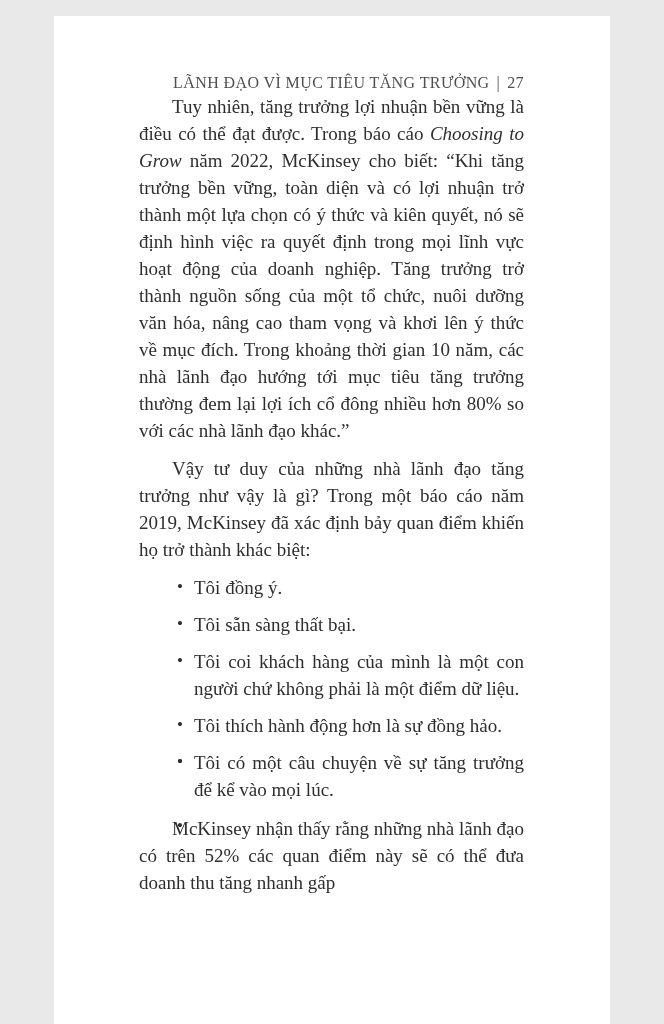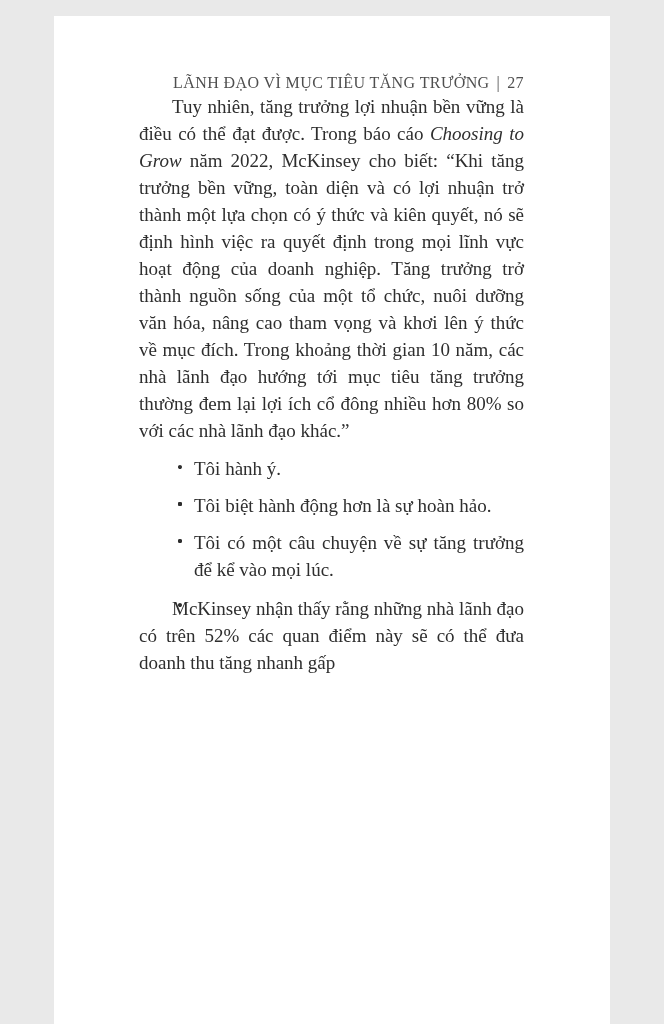--- a/index.html
+++ b/index.html
@@ -64,26 +64,27 @@
 
   <header class="running-head">
     <span>LÃNH ĐẠO VÌ MỤC TIÊU TĂNG TRƯỞNG</span><span class="sep">|</span><span>27</span>
   </header>
 
   <main class="body-text">
 
 
     <p class="para indent"><span>Tuy nhiên, tăng trưởng lợi nhuận bền vững là điều có thể đạt được. Trong báo cáo </span><em>Choosing to Grow</em><span> năm 2022, McKinsey cho biết: “Khi tăng trưởng bền vững, toàn diện và có lợi nhuận trở thành một lựa chọn có ý thức và kiên quyết, nó sẽ định hình việc ra quyết định trong mọi lĩnh vực hoạt động của doanh nghiệp. Tăng trưởng trở thành nguồn sống của một tổ chức, nuôi dưỡng văn hóa, nâng cao tham vọng và khơi lên ý thức về mục đích. Trong khoảng thời gian 10 năm, các nhà lãnh đạo hướng tới mục tiêu tăng trưởng thường đem lại lợi ích cổ đông nhiều hơn 80% so với các nhà lãnh đạo khác.”</span></p>
 
+    <p class="para indent">Vậy tư duy của những nhà lãnh đạo tăng trưởng như vậy là gì? Trong một báo cáo năm 2019, McKinsey đã xác định bảy quan điểm khiến họ trở thành khác biệt:</p>
 
     <ul class="bullet-list">
-      <li><span class="li-marker">•</span><span>Tôi hành ý.</span></li>
-      <li><span class="li-marker">•</span></li>
-      <li><span class="li-marker">•</span></li>
-      <li><span class="li-marker">•</span><span>Tôi biệt hành động hơn là sự hoàn hảo.</span></li>
+      <li><span class="li-marker">•</span><span>Tôi đồng ý.</span></li>
+      <li><span class="li-marker">•</span><span>Tôi sẵn sàng thất bại.</span></li>
+      <li><span class="li-marker">•</span><span>Tôi coi khách hàng của mình là một con người chứ không phải là một điểm dữ liệu.</span></li>
+      <li><span class="li-marker">•</span><span>Tôi thích hành động hơn là sự đồng hảo.</span></li>
       <li><span class="li-marker">•</span></li>
       <li><span class="li-marker">•</span><span>Tôi có một câu chuyện về sự tăng trưởng để kể vào mọi lúc.</span></li>
       <li><span class="li-marker">•</span></li>
     </ul>
 
     <p class="para indent">McKinsey nhận thấy rằng những nhà lãnh đạo có trên 52% các quan điểm này sẽ có thể đưa doanh thu tăng nhanh gấp</p>
 
   </main>
 </div>
 

